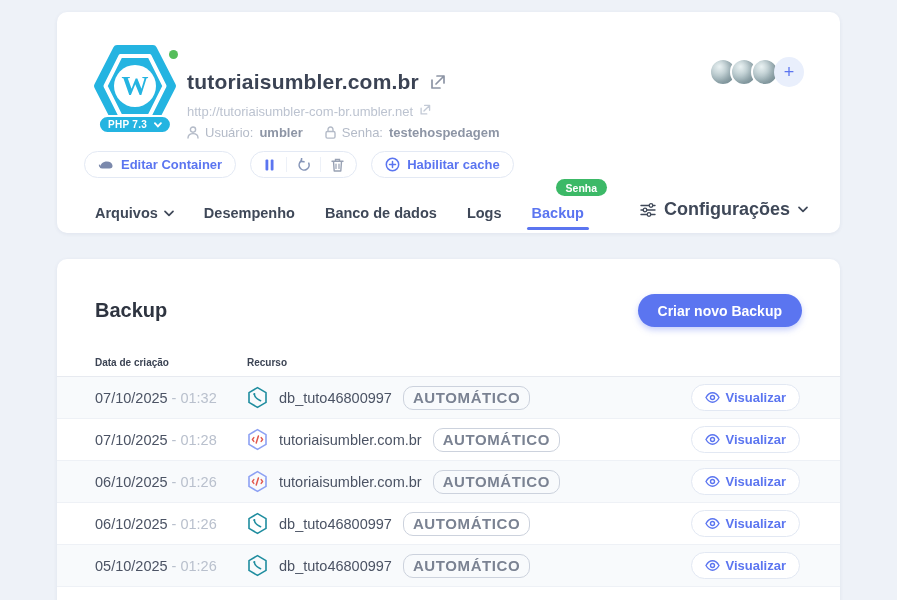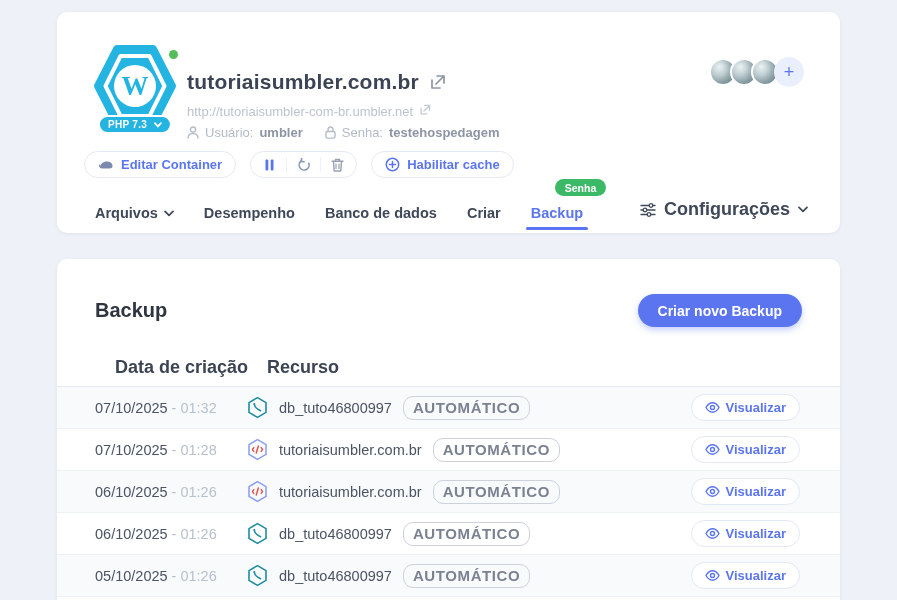--- a/index.html
+++ b/index.html
@@ -99,21 +99,21 @@
   
   .card-head { display:flex; justify-content:space-between; align-items:center; padding:35px 38px 30px; }
   .backup-title { font-size:20px; font-weight:800; color:#2e3440; }
   .create-btn {
     height:33px; border:none; border-radius:17px; background:#5b75f0; color:#fff;
     font-size:14px; font-weight:700; padding:0 20px; cursor:pointer;
     box-shadow:0 3px 6px rgba(91,117,240,.35);
     font-family:"Liberation Sans", sans-serif;
   }
   .thead {
-    display:flex; padding:0 58px 8px; font-size:18px; font-weight:700; color:#3c4454;
+    display:flex; padding:0 38px 8px; font-size:10px; font-weight:700; color:#3c4454;
     border-bottom:1px solid #e7eaf0;
   }
   .th-date { width:152px; }
   .row {
     display:flex; align-items:center; height:42px; padding:0 40px 0 38px;
     border-bottom:1px solid #eef1f6;
   }
   .row.alt { background:#f8fafc; }
   .cell-date { width:152px; font-size:14.5px; color:#4b5364; white-space:nowrap; }
   .cell-date .time { color:#b9c0cd; }
@@ -244,21 +244,21 @@
           <path d="M1 1.3 L5 5.3 L9 1.3" fill="none" stroke="#3f4858" stroke-width="1.7" stroke-linecap="round" stroke-linejoin="round"></path>
         </svg>
       </span>
       <span class="tab">
         <span>Desempenho</span>
       </span>
       <span class="tab">
         <span>Banco de dados</span>
       </span>
       <span class="tab">
-        <span>Criar</span>
+        <span>Logs</span>
       </span>
       <span class="tab active">
         <span>Backup</span>
         <span class="novo-badge">Senha</span>
       </span>
     </nav>
 
   <div class="settings">
     <svg width="16" height="14" viewBox="0 0 16 14">
       <path d="M1 2.5 H15 M1 7 H15 M1 11.5 H15" stroke="#3f4858" stroke-width="1.4" stroke-linecap="round"></path>

